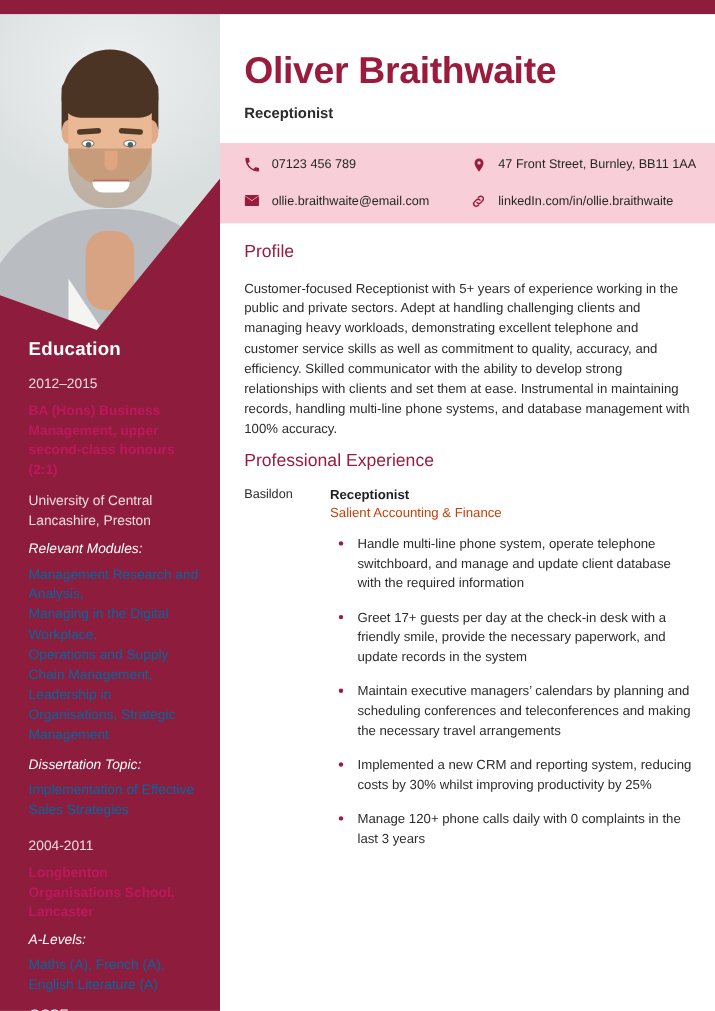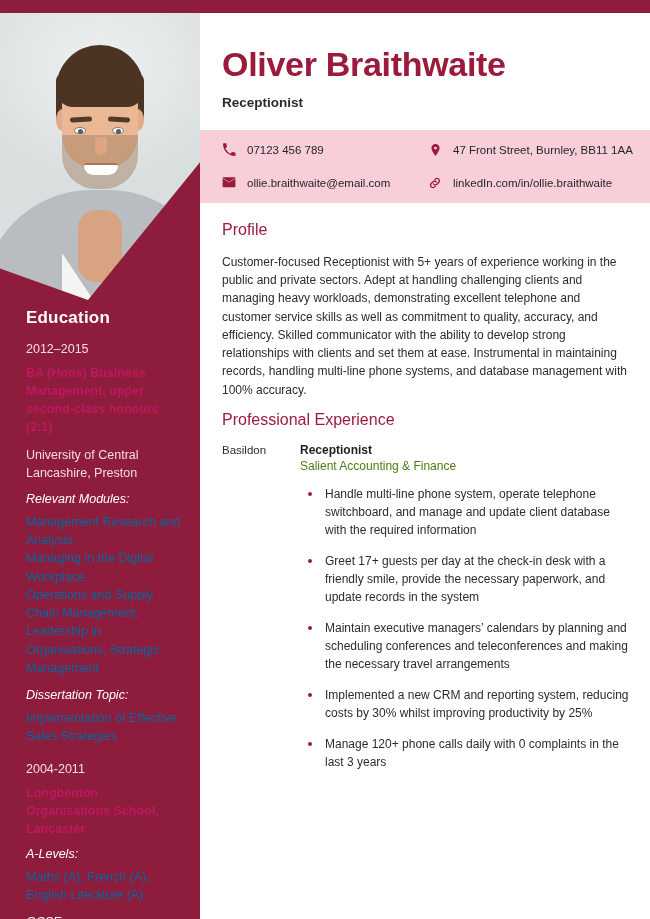--- a/index.html
+++ b/index.html
@@ -317,21 +317,21 @@
   }
   .job-right { flex: 1; }
   .job-role {
     font-size: 12px;
     font-weight: 700;
     color: #1f1f1f;
     margin-bottom: 2px;
   }
   .job-company {
     font-size: 12px;
-    color: #4d7c0f;
+    color: #c2410c;
     margin-bottom: 12px;
   }
   .bullets { list-style: none; }
   .bullets li {
     position: relative;
     font-size: 12px;
     color: #2c2c2c;
     line-height: 1.5;
     padding-left: 25px;
     margin-bottom: 13px;

